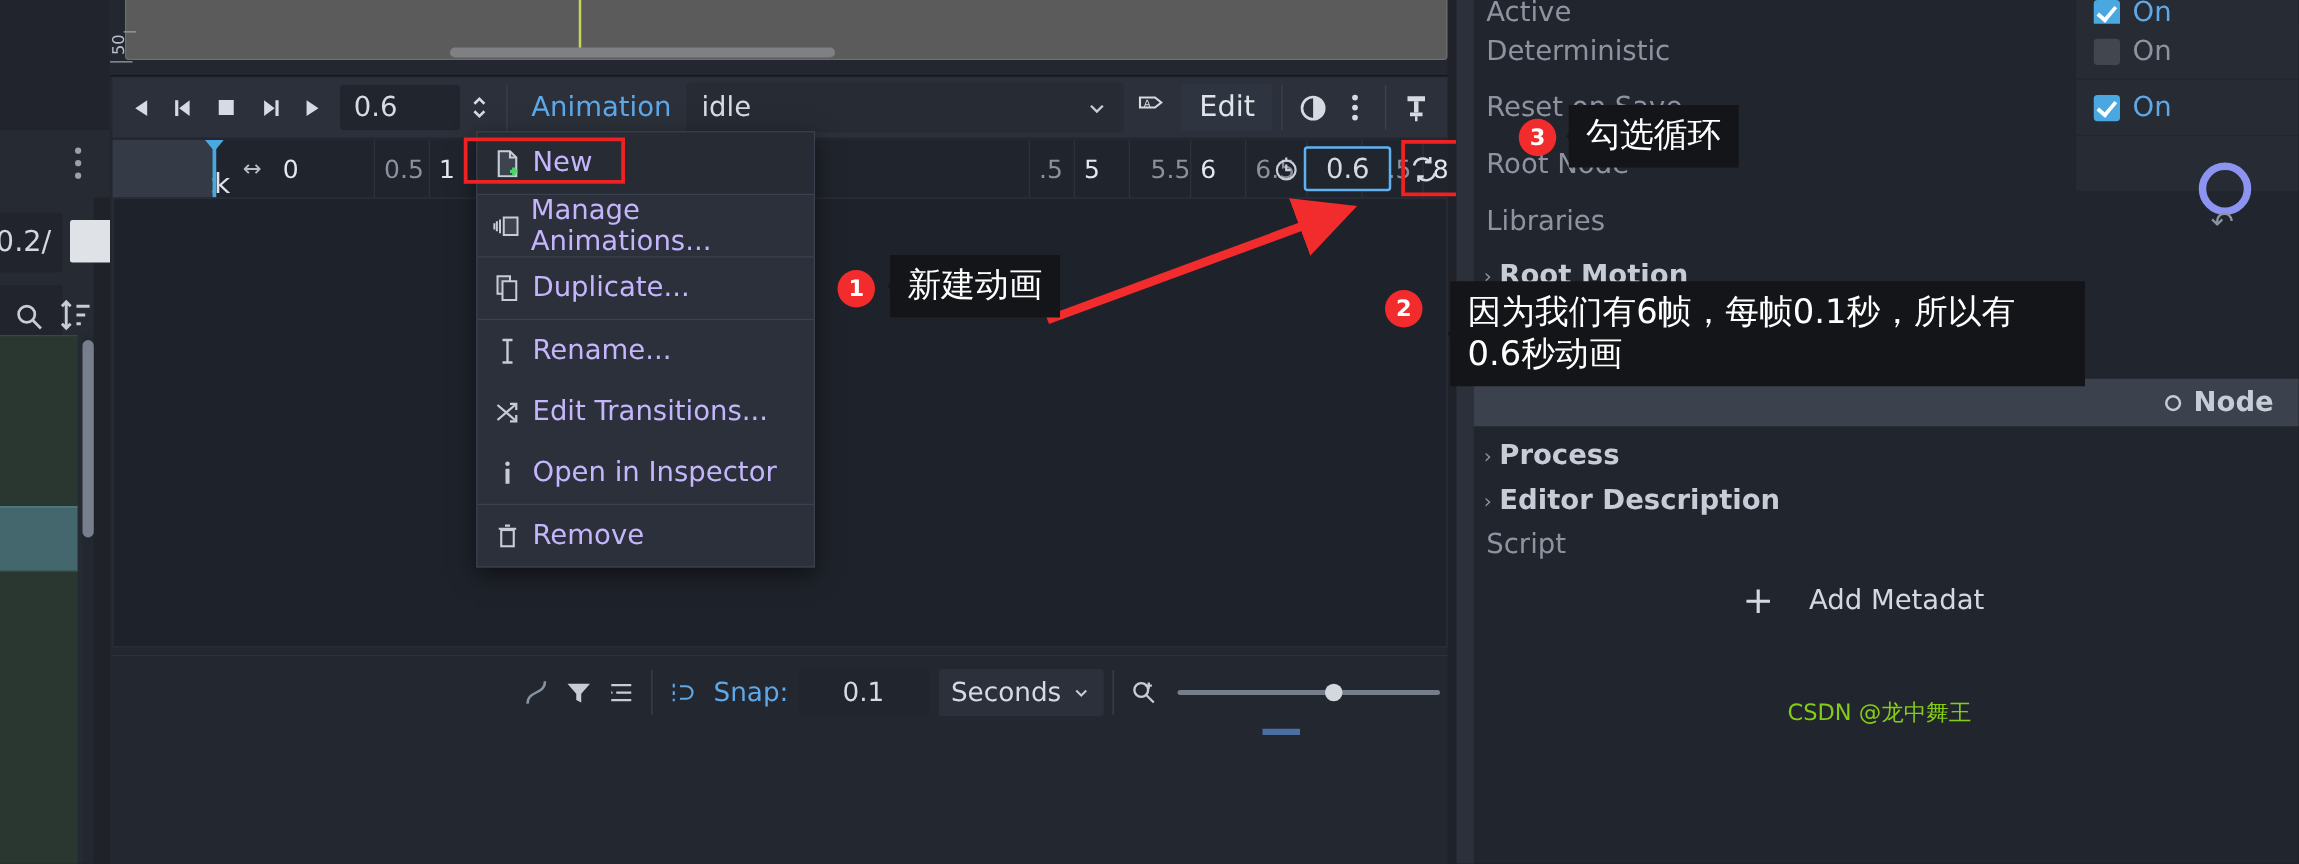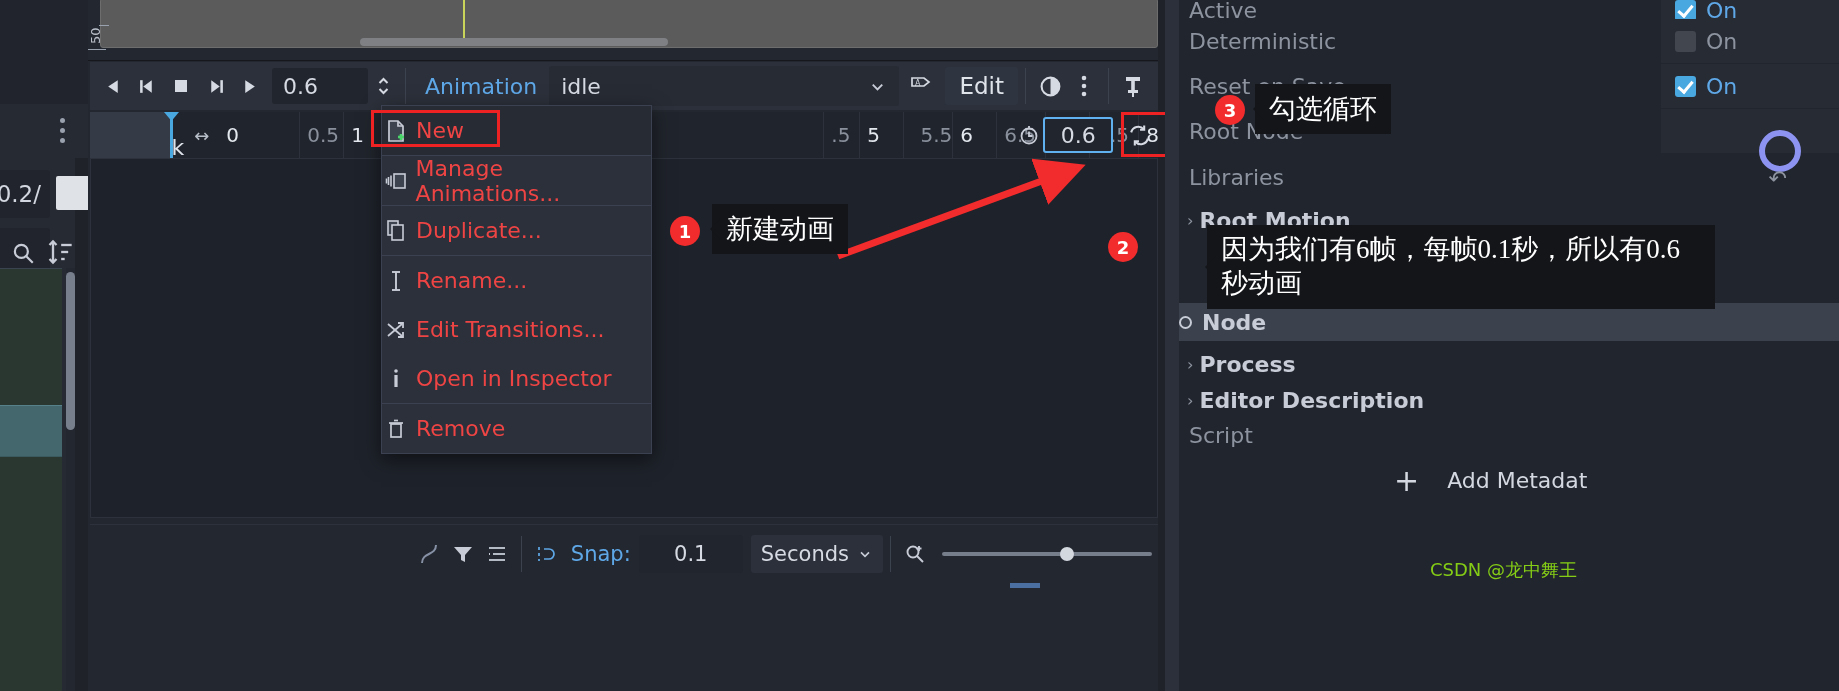--- a/index.html
+++ b/index.html
@@ -83,21 +83,21 @@
              padding:0 10px;color:#d6dae2;font-size:21px;margin-left:8px;gap:8px;}
   #zoom-slider{width:210px;height:4px;background:#777e8b;border-radius:2px;position:relative;margin-left:10px;}
   #zoom-knob{position:absolute;left:118px;top:-5px;width:14px;height:14px;border-radius:50%;background:#d3d7de;}
 
   
   #bottom-blue{left:1010px;top:583px;width:30px;height:5px;background:#4a6fa0;}
 
   
   #menu{left:381px;top:105px;width:271px;background:#2b303a;border:1px solid #3b4150;box-sizing:border-box;
         box-shadow:0 6px 18px rgba(0,0,0,.5);}
-  .mi{height:49px;display:flex;align-items:center;box-sizing:border-box;color:#ef4444;font-size:22px;}
+  .mi{height:49px;display:flex;align-items:center;padding-left:10px;box-sizing:border-box;color:#c4b5fd;font-size:22px;}
   .mi .mico{width:28px;display:flex;justify-content:center;align-items:center;margin-right:6px;}
   .msep{height:1px;background:#3b4150;margin:0 0px;}
   #mi-new{background:#262b34;}
   #new-highlight{left:371px;top:110px;width:129px;height:37px;border:3px solid #ee2222;box-sizing:border-box;pointer-events:none;}
 
   
   #inspector{left:1165px;top:0;width:674px;height:691px;background:#21252d;border-left:1px solid #15171c;}
   #insp-gutter{left:1165px;top:0;width:14px;height:691px;background:#2b303a;}
   .prop-row{position:absolute;left:1179px;width:660px;height:44px;display:flex;align-items:center;}
   .prop-name{padding-left:10px;color:#8d94a0;font-size:22px;}
@@ -109,21 +109,21 @@
                border:solid #fff;border-width:0 3px 3px 0;transform:rotate(40deg);}
   .on-text{font-size:22px;color:#8d94a0;}
   .on-text.active{color:#5fa8e8;}
   #ring{position:absolute;right:38px;top:130px;width:30px;height:30px;border-radius:50%;
         border:6px solid #8d93f0;}
   #libraries-reset{position:absolute;right:52px;top:166px;color:#8d94a0;font-size:22px;}
   .section-row{position:absolute;left:1179px;width:660px;height:40px;display:flex;align-items:center;
                color:#c7ccd6;font-weight:bold;font-size:22px;}
   .section-row .chev{color:#8d94a0;font-weight:normal;font-size:16px;padding:0 6px 0 8px;}
   #node-band{position:absolute;left:1179px;top:303px;width:660px;height:38px;background:#3b414d;
-             display:flex;align-items:center;padding-right:20px;box-sizing:border-box;
+             display:flex;align-items:center;justify-content:flex-end;padding-right:20px;box-sizing:border-box;
              color:#c7ccd6;font-weight:bold;font-size:22px;gap:10px;}
   #node-band .odot{width:13px;height:13px;border-radius:50%;border:2px solid #c7ccd6;box-sizing:border-box;}
   #script-row{position:absolute;left:1179px;top:415px;width:660px;height:40px;display:flex;align-items:center;}
   #script-row span{padding-left:10px;color:#8d94a0;font-size:22px;}
   #add-meta{position:absolute;left:1380px;top:458px;width:460px;height:44px;display:flex;align-items:center;
             color:#d4d8e0;font-size:22px;gap:28px;padding-left:14px;box-sizing:border-box;}
   #add-meta .plus{font-size:30px;color:#d4d8e0;}
   #csdn{position:absolute;left:1430px;top:558px;color:#84cc16;font-size:18px;}
 
   
@@ -136,21 +136,21 @@
 
   
   .badge{position:absolute;width:30px;height:30px;border-radius:50%;background:#f22c2c;color:#fff;
          display:flex;align-items:center;justify-content:center;font-size:18px;font-weight:bold;z-index:60;}
   .callout{position:absolute;background:#131519;color:#fff;font-size:27px;padding:8px 14px;z-index:59;
            line-height:1.25;}
   .callout:before{content:"";position:absolute;left:-12px;top:50%;margin-top:-10px;
                   border:10px solid transparent;border-right-color:#131519;}
   #cal1{left:712px;top:204px;}
   #bad1{left:670px;top:216px;}
-  #cal2{left:1207px;top:225px;width:480px;font-family:Liberation Serif, serif;}
+  #cal2{left:1160px;top:225px;width:480px;}
   #bad2{left:1108px;top:232px;}
   #cal3{left:1255px;top:84px;}
   #bad3{left:1215px;top:95px;}
 
   #arrow-svg{position:absolute;left:820px;top:150px;width:280px;height:120px;z-index:58;}
 </style>
 </head>
 <body>
 
 <div class="abs" id="far-left"></div>

